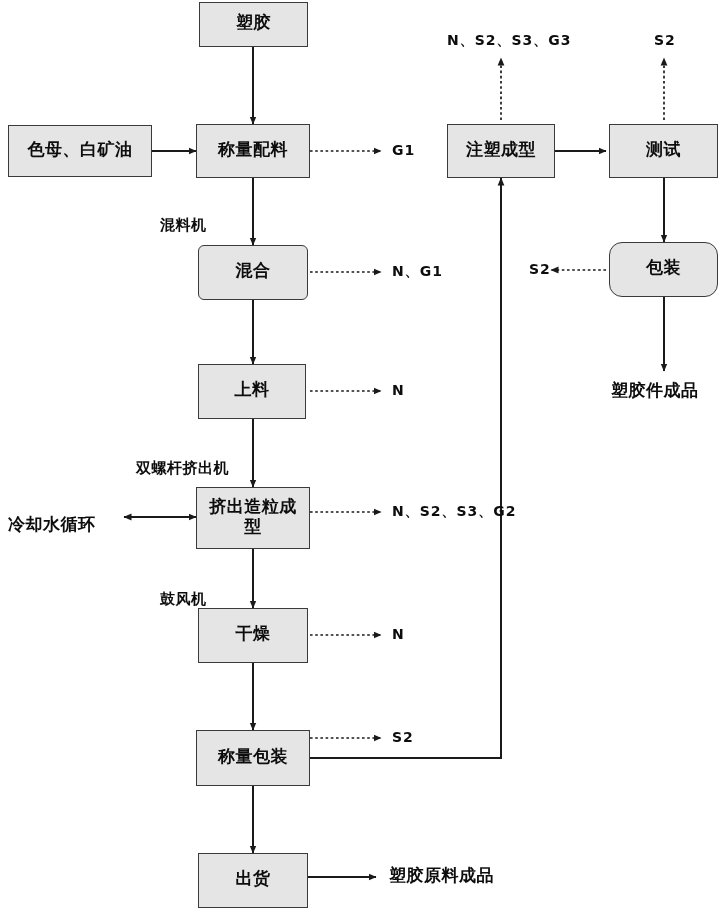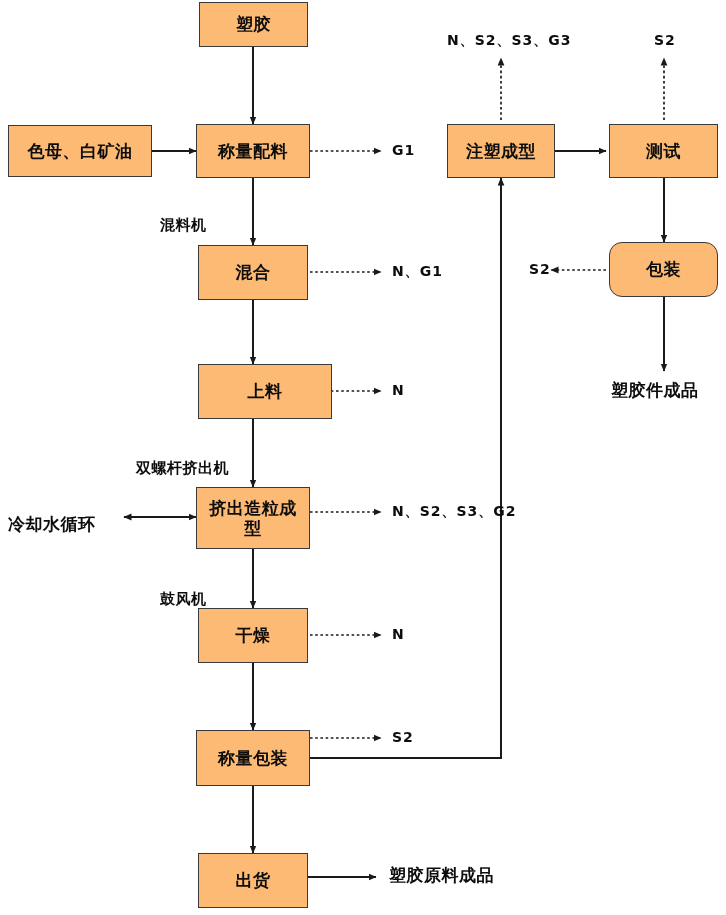--- a/index.html
+++ b/index.html
@@ -22,29 +22,30 @@
     top: 0;
     left: 0;
     width: 726px;
     height: 915px;
     pointer-events: none;
   }
   .node {
     position: absolute;
     box-sizing: border-box;
     border: 1.6px solid #3a3a3a;
-    background: #fdba74;
+    background: #e5e5e5;
     display: flex;
     align-items: center;
     justify-content: center;
     text-align: center;
     line-height: 1.18;
     color: #0d0d0d;
     font-weight: 700;
     letter-spacing: 0.5px;
+    font-family: Liberation Mono, monospace;
   }
   .node-label {
     display: block;
     width: 100%;
     white-space: pre-line;
   }
   .free-text {
     position: absolute;
     color: #0d0d0d;
     font-weight: 700;
@@ -119,25 +120,25 @@
   </div>
 
   <div class="node cn" style="left:8px; top:125px; width:144px; height:52px;">
     <span class="node-label">色母、白矿油</span>
   </div>
 
   <div class="node cn" style="left:196px; top:124px; width:114px; height:54px;">
     <span class="node-label">称量配料</span>
   </div>
 
-  <div class="node cn" style="left:198px; top:245px; width:110px; height:55px;">
+  <div class="node cn" style="left:198px; top:245px; width:110px; height:55px;border-radius:6px;">
     <span class="node-label">混合</span>
   </div>
 
-  <div class="node cn" style="left:198px; top:364px; width:134px; height:55px;justify-content:center;">
+  <div class="node cn" style="left:198px; top:364px; width:108px; height:55px;justify-content:center;">
     <span class="node-label">上料</span>
   </div>
 
   <div class="node cn" style="left:196px; top:487px; width:114px; height:62px;">
     <span class="node-label">挤出造粒成
 型</span>
   </div>
 
   <div class="node cn" style="left:198px; top:608px; width:110px; height:55px;">
     <span class="node-label">干燥</span>

